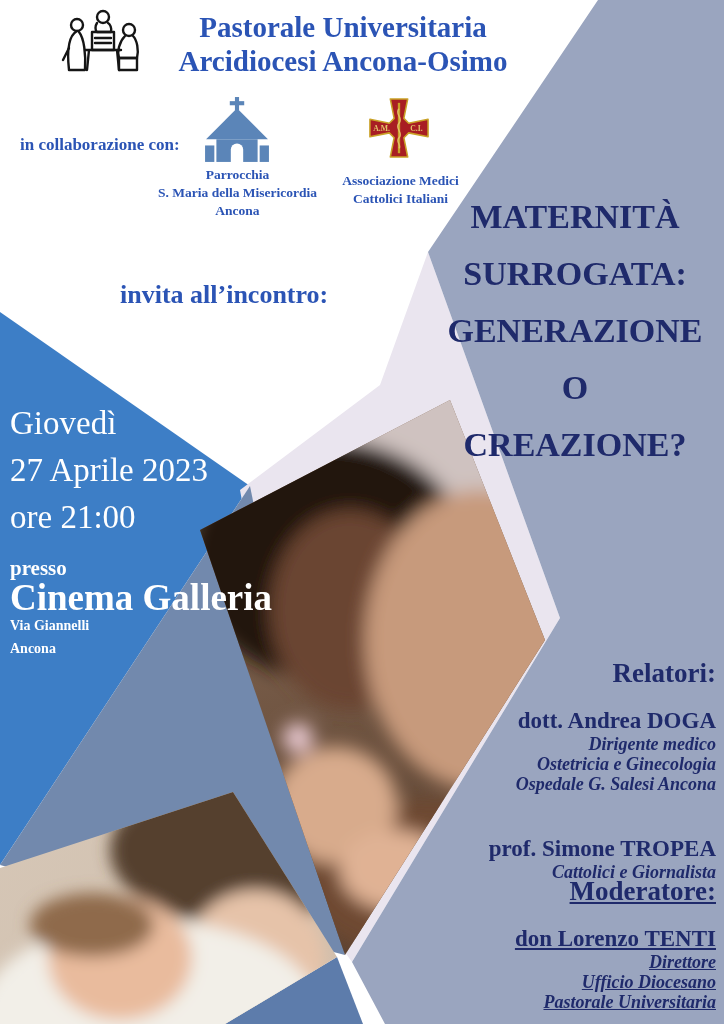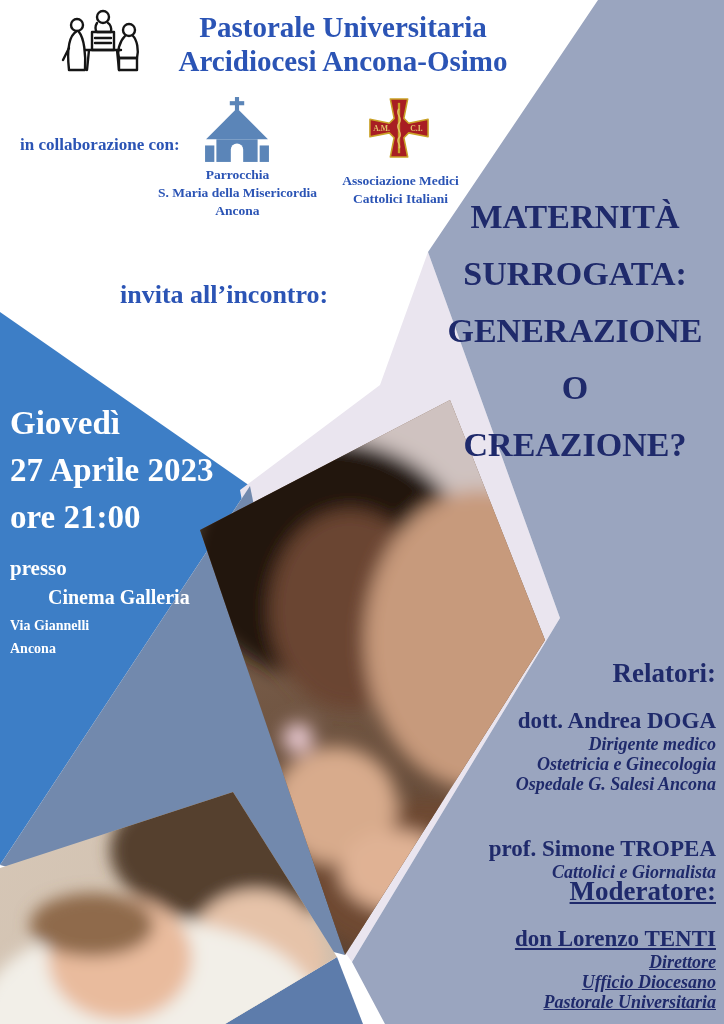--- a/index.html
+++ b/index.html
@@ -26,23 +26,23 @@
     color:var(--header_blue);font-weight:bold;font-size:13.5px;line-height:1.32;}
   .amci-icon{position:absolute;left:368px;top:95px;width:62px;height:68px;}
   .amci-caption{position:absolute;left:323px;top:172px;width:155px;text-align:center;
     color:var(--header_blue);font-weight:bold;font-size:13.5px;line-height:1.32;}
   .invite-line{position:absolute;left:76px;top:280px;color:var(--header_blue);font-weight:bold;font-size:26px;margin-left:44px;}
 
   .title-block{position:absolute;left:432px;top:188px;width:286px;text-align:center;
     color:var(--navy);font-weight:bold;font-size:34px;line-height:57px;}
 
   .event-block{position:absolute;left:10px;top:400px;color:#ffffff;}
-  .event-block .big{font-weight:bold;font-size:33px;line-height:47px;}
+  .event-block .big{font-weight:normal;font-size:33px;line-height:47px;}
   .event-block .presso{font-weight:bold;font-size:21px;margin-top:14px;line-height:26px;}
-  .event-block .venue{font-weight:bold;font-size:20px;line-height:33px;margin-left:38px;}
+  .event-block .venue{font-weight:bold;font-size:37px;line-height:33px;}
   .event-block .small{font-weight:bold;font-size:14px;line-height:23px;}
 
   .speakers,.moderator{position:absolute;right:8px;text-align:right;color:var(--navy);}
   .speakers{top:658px;width:330px;}
   .moderator{top:876px;width:330px;text-decoration:underline;}
   .sec-label{font-weight:bold;font-size:27px;line-height:30px;margin-bottom:8px;}
   .person-name{font-weight:bold;font-size:23px;line-height:26px;margin-top:20px;}
   .person-role{font-weight:bold;font-style:italic;font-size:18px;line-height:20px;}
   .gap{height:22px;}
 </style>

